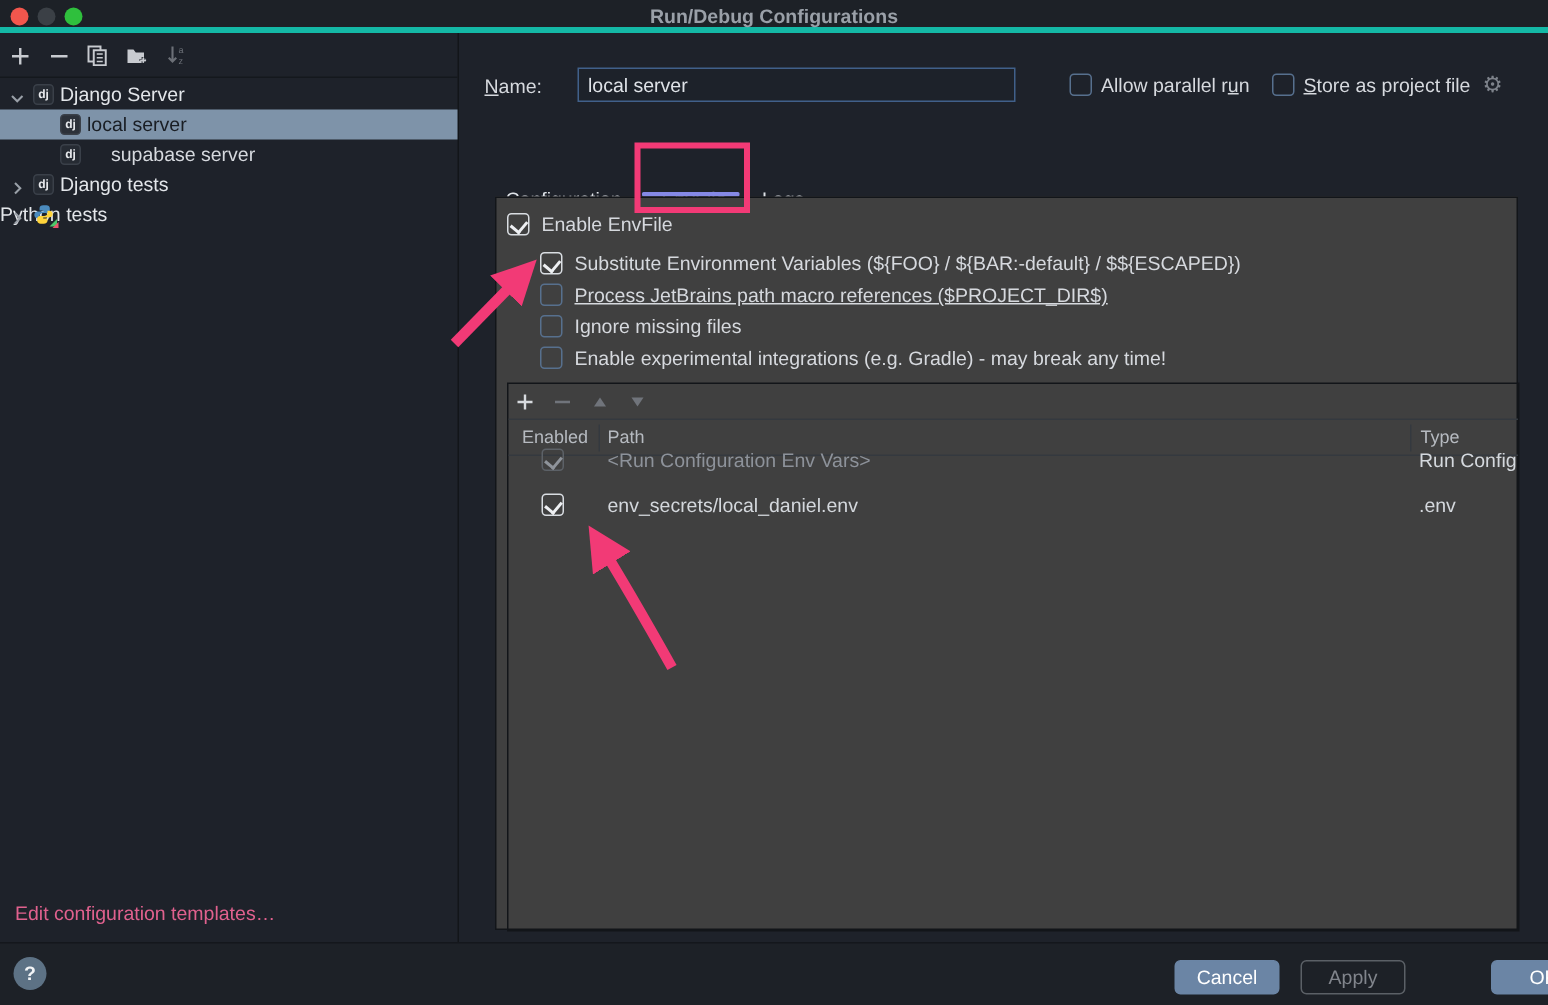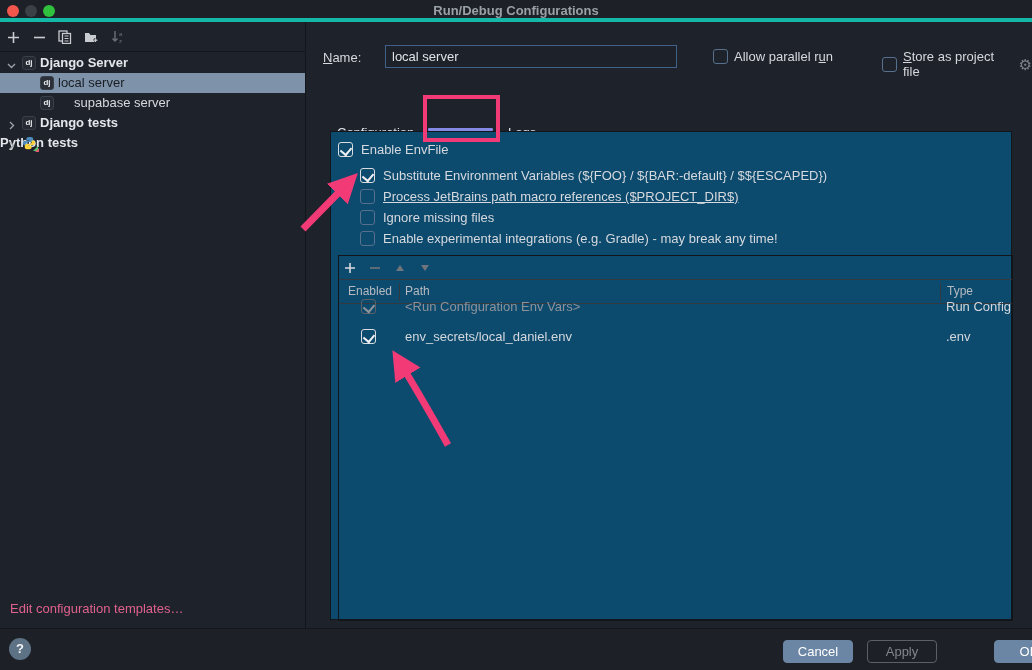--- a/index.html
+++ b/index.html
@@ -19,21 +19,21 @@
   .sidebar { position:absolute; left:0; top:22px; width:306px; height:606px; background:#1e222a; border-right:1px solid #121519; }
   .side-toolbar { position:absolute; left:0; top:0; width:100%; height:30px; border-bottom:1px solid #14181d; }
   .tb-ico { position:absolute; top:5px; width:20px; height:20px; display:flex; align-items:center; justify-content:center; cursor:pointer; }
   .tb-ico svg { display:block; }
   .tree { position:absolute; left:0; top:31px; width:100%; }
   .tree-row { position:relative; height:20px; line-height:20px; white-space:nowrap; cursor:pointer; }
   .tree-row.selected { background:#7e93a9; color:#191d23; }
   .tree-row .chev { position:absolute; left:6px; top:4px; width:12px; height:12px; color:#9aa0a8; }
   .tree-row.selected .label { color:#191d23; }
   .tree-row .label { color:#d6d9de; }
-  .tree-row.bold .label { font-weight:bold; color:#e3e6ea; }
+  .tree-row.bold .label { font-weight:normal; color:#e3e6ea; }
   .ticon { position:absolute; top:3px; width:14px; height:14px; }
   .dj-badge { background:#262b33; border:1px solid #3a4049; border-radius:3px; color:#e8eaed; font-size:8px; font-weight:bold; text-align:center; line-height:12px; }
   .tree-row.selected .dj-badge { background:#2c3139; }
   .deco { position:absolute; width:0; height:0; }
   .deco-grn { border-left:5px solid transparent; border-bottom:5px solid #4cc76a; right:-2px; bottom:-1px; }
   .deco-red { border-left:4px solid transparent; border-bottom:4px solid #e8556d; right:-3px; bottom:-2px; }
   .edit-link { position:absolute; left:10px; top:579px; color:#e0618e; cursor:pointer; }
 
   
   .main { position:absolute; left:306px; top:22px; width:726px; height:606px; }
@@ -42,32 +42,32 @@
   .u { text-decoration:underline; }
 
   .cb { width:15px; height:15px; border:1px solid #57708e; border-radius:3px; position:relative; background:transparent; cursor:pointer; flex:0 0 15px; }
   .cb.checked { border-color:#d9dde2; }
   .cb.checked::after { content:""; position:absolute; left:3px; top:2px; width:6px; height:8px; border:solid #eef0f3; border-width:0 2px 2px 0; transform:rotate(40deg); }
   .cb.muted { border-color:#5c6167; }
   .cb.muted::after { border-color:#8f949b; }
 
   .hdr-check { position:absolute; display:flex; align-items:center; gap:6px; }
   .chk-parallel { left:407px; top:27px; }
-  .chk-store { left:576px; top:27px; }
+  .chk-store { left:542px; top:27px; }
   .gear { color:#7d828a; font-size:15px; margin-left:2px; cursor:pointer; line-height:15px; }
 
   
   .tab { position:absolute; top:103px; color:#dfe3e8; cursor:pointer; }
   .tab-configuration { left:31px; }
   .tab-envfile { left:135px; }
   .tab-logs { left:202px; }
   .tab-underline { position:absolute; left:122px; top:106px; width:65px; height:3px; background:#8589e6; border-radius:1px; }
 
   
-  .panel { position:absolute; left:24px; top:109px; width:682px; height:489px; border:1px solid #121519; background:#0c4a6e; }
+  .panel { position:absolute; left:24px; top:109px; width:682px; height:489px; border:1px solid #121519; background:#404040; }
   .opt-row { position:absolute; display:flex; align-items:center; gap:8px; white-space:nowrap; }
   .row-enable { left:7px; top:10px; }
   .opt-0 { left:29px; top:36px; }
   .opt-1 { left:29px; top:57px;text-decoration:underline; }
   .opt-2 { left:29px; top:78px; }
   .opt-3 { left:29px; top:99px; }
 
   
   .envtable { position:absolute; left:7px; top:123px; width:675px; height:366px; border:1px solid #121519; }
   .et-toolbar { position:absolute; left:0; top:0; width:100%; height:24px; border-bottom:1px solid #34393f; }

